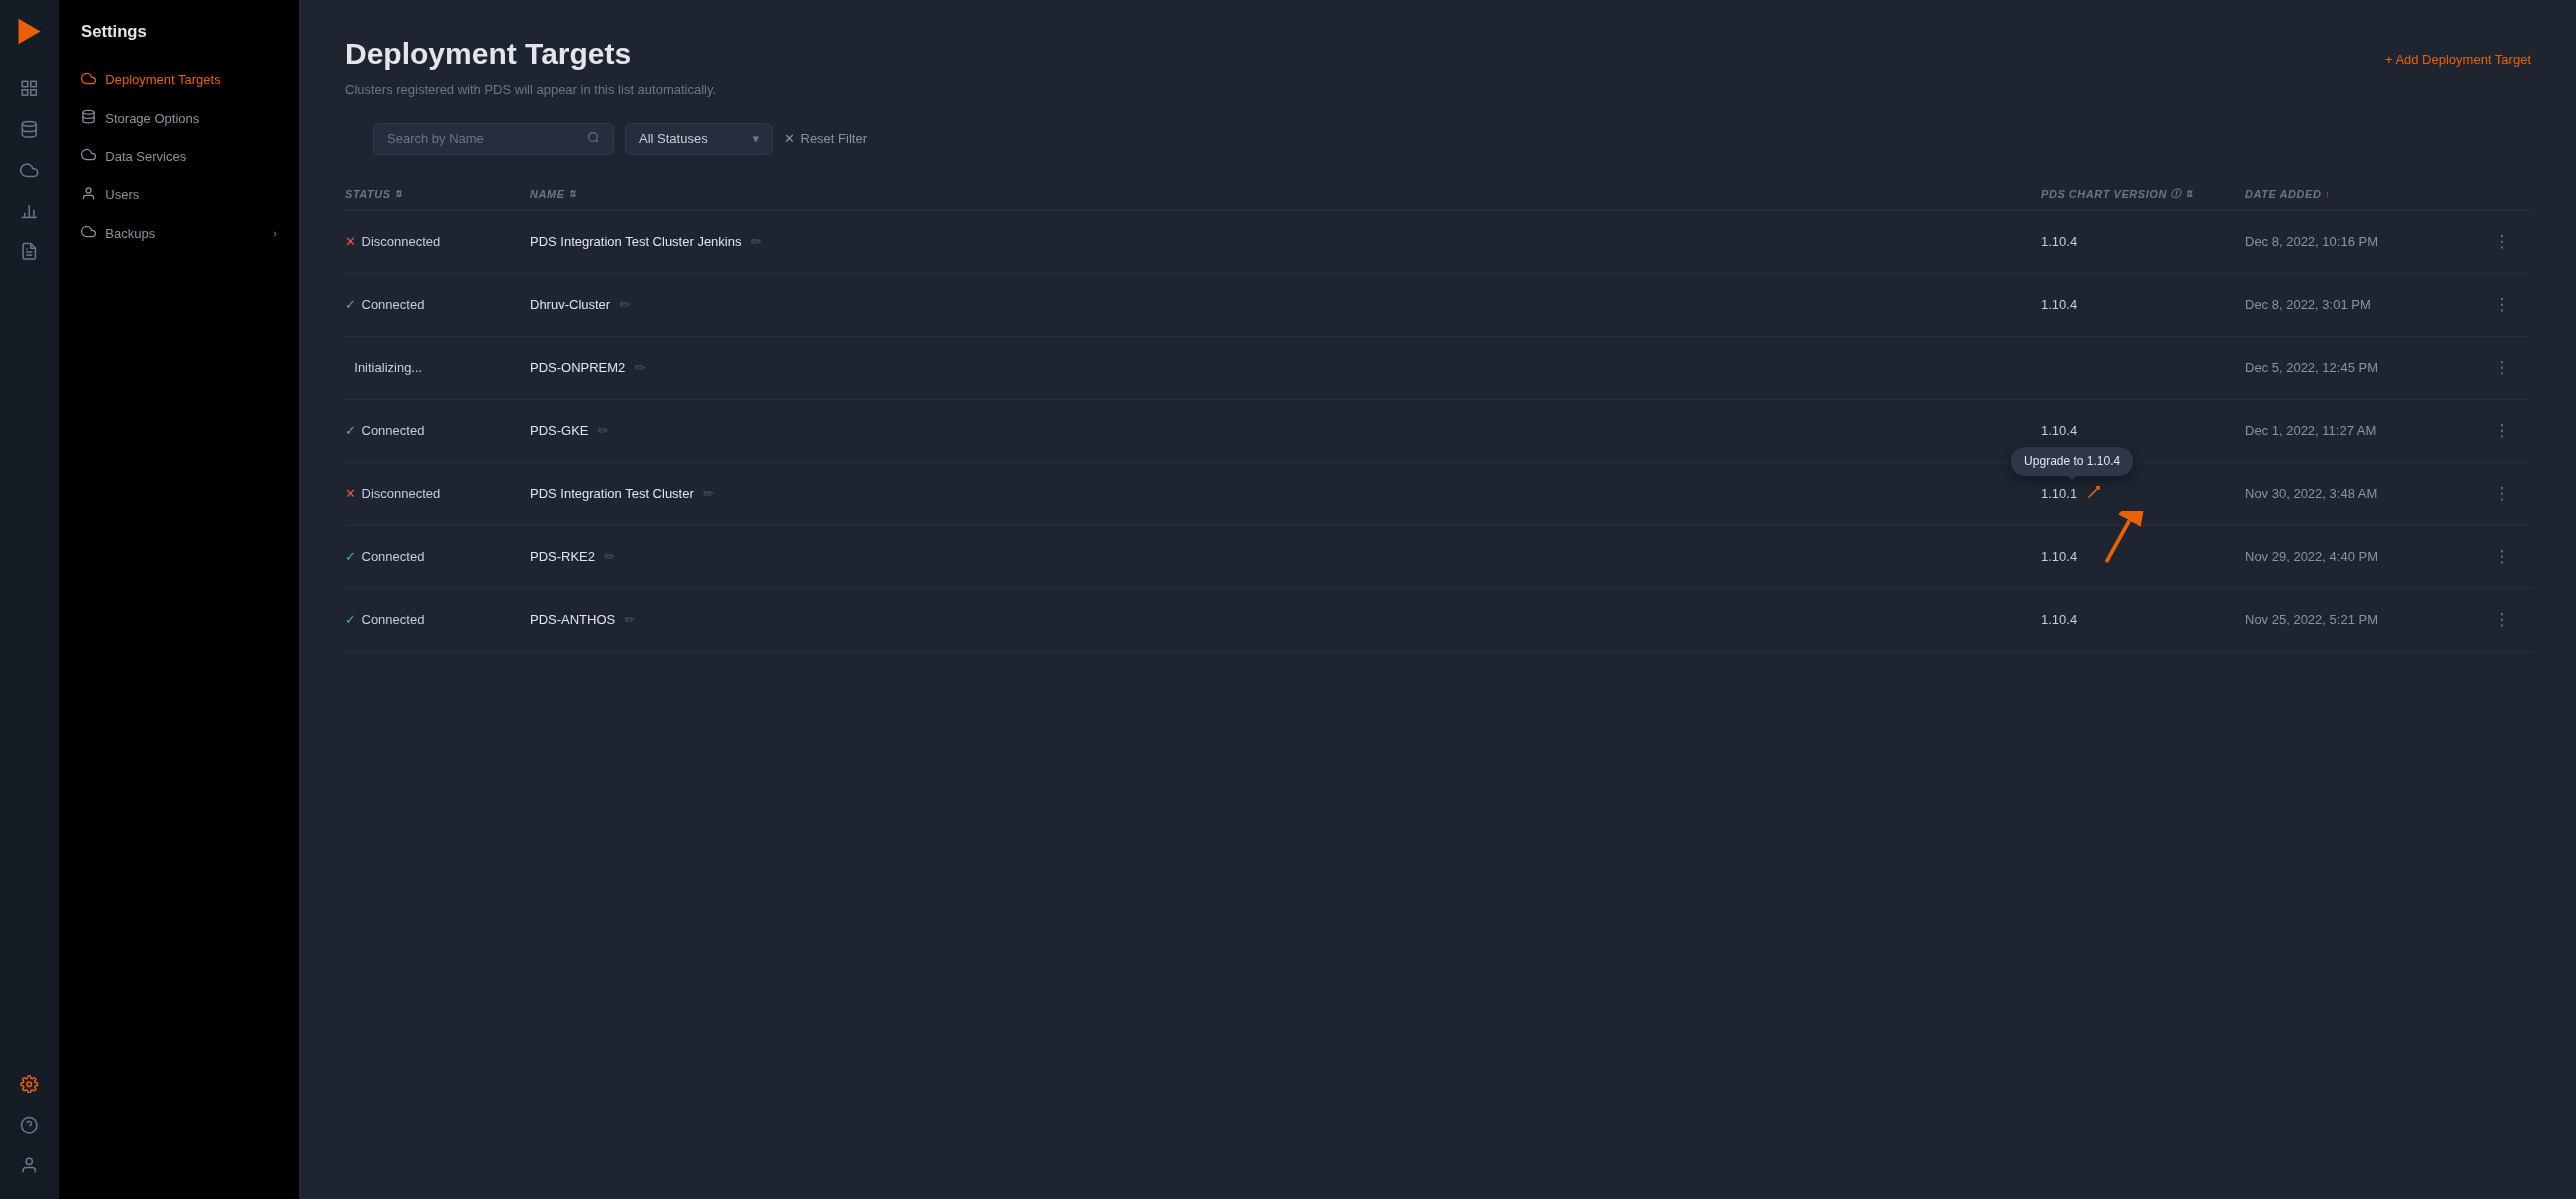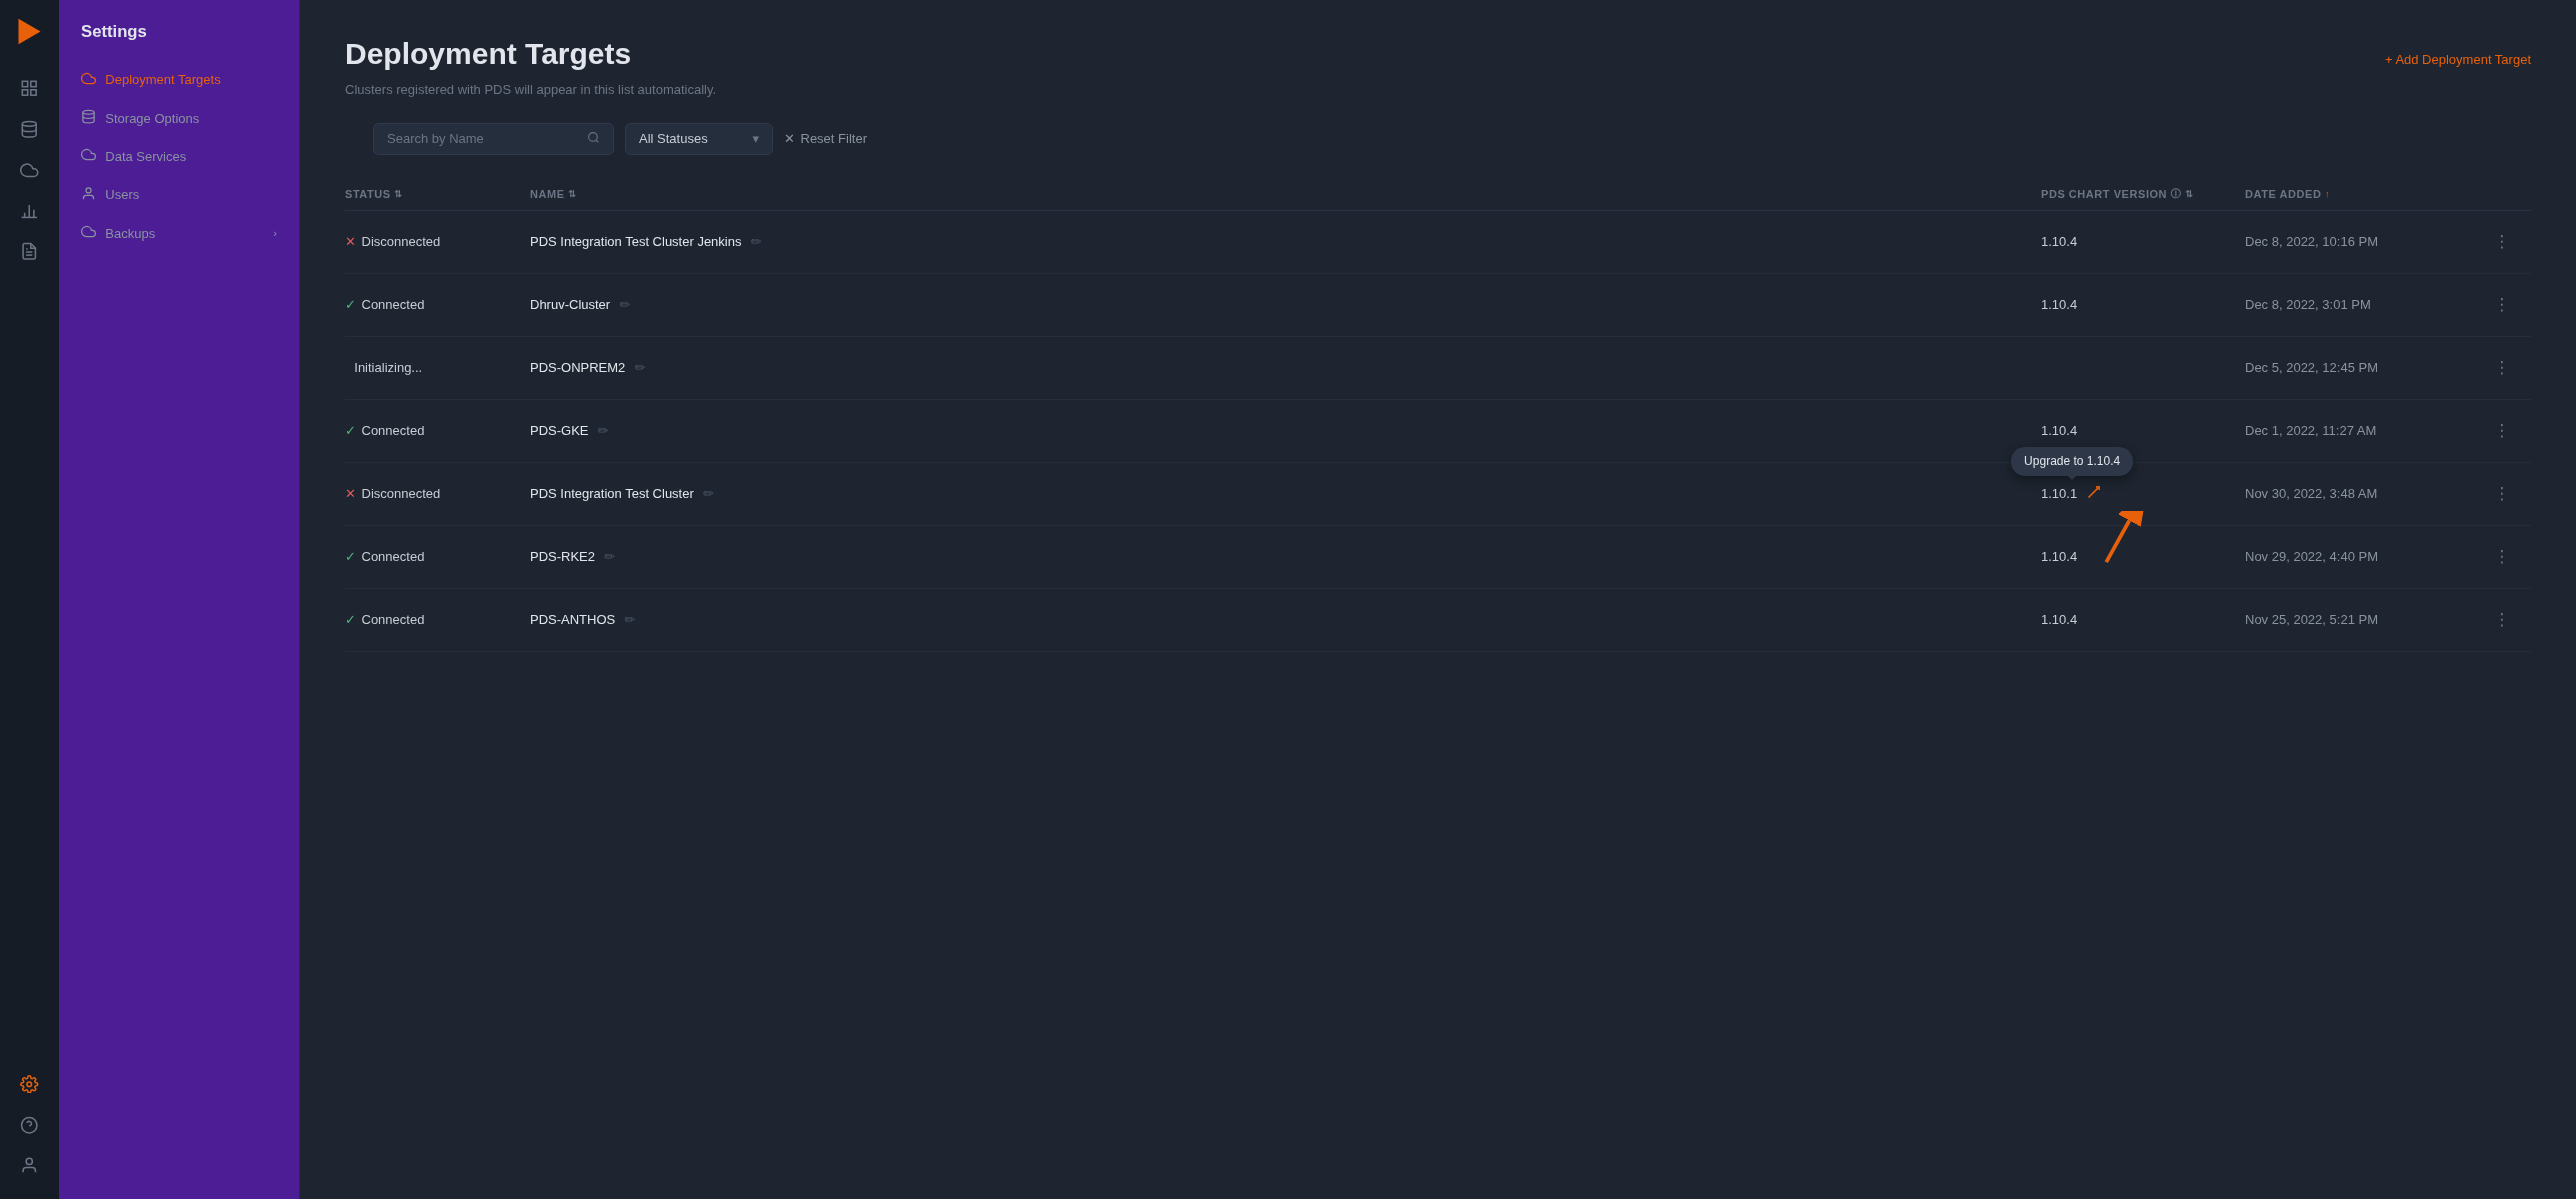--- a/index.html
+++ b/index.html
@@ -38,21 +38,21 @@
       border-radius: 7.4px;
       cursor: pointer;
       color: #6b7585;
       font-size: 16.7px;
     }
     .icon-sidebar .nav-icon.active { color: #e8610a; }
 
     
     .nav-sidebar {
       width: 241px;
-      background: #4c1d95;
+      background: #000000;
       padding: 22px 0;
       flex-shrink: 0;
       border-right: 0.9px solid #252e3d;
     }
     .nav-sidebar .section-title {
       font-size: 16.7px;
       font-weight: 600;
       color: #e2e6ec;
       padding: 0 22px 18.5px 22px;
     }
@@ -170,20 +170,21 @@
     .table-header {
       display: grid;
       grid-template-columns: 185px 1fr 204px 241px 45px;
       padding: 9.3px 0;
       border-bottom: 0.9px solid #2a3345;
       font-size: 11px;
       font-weight: 600;
       color: #6b7585;
       text-transform: uppercase;
       letter-spacing: 0.05em;
+      font-style: italic;
     }
     .table-header .col {
       display: flex;
       align-items: center;
       gap: 3.7px;
     }
     .sort-icon { font-size: 9.3px; color: #6b7585; }
     .sort-icon.active { color: #e8610a; }
 
     .table-row {

